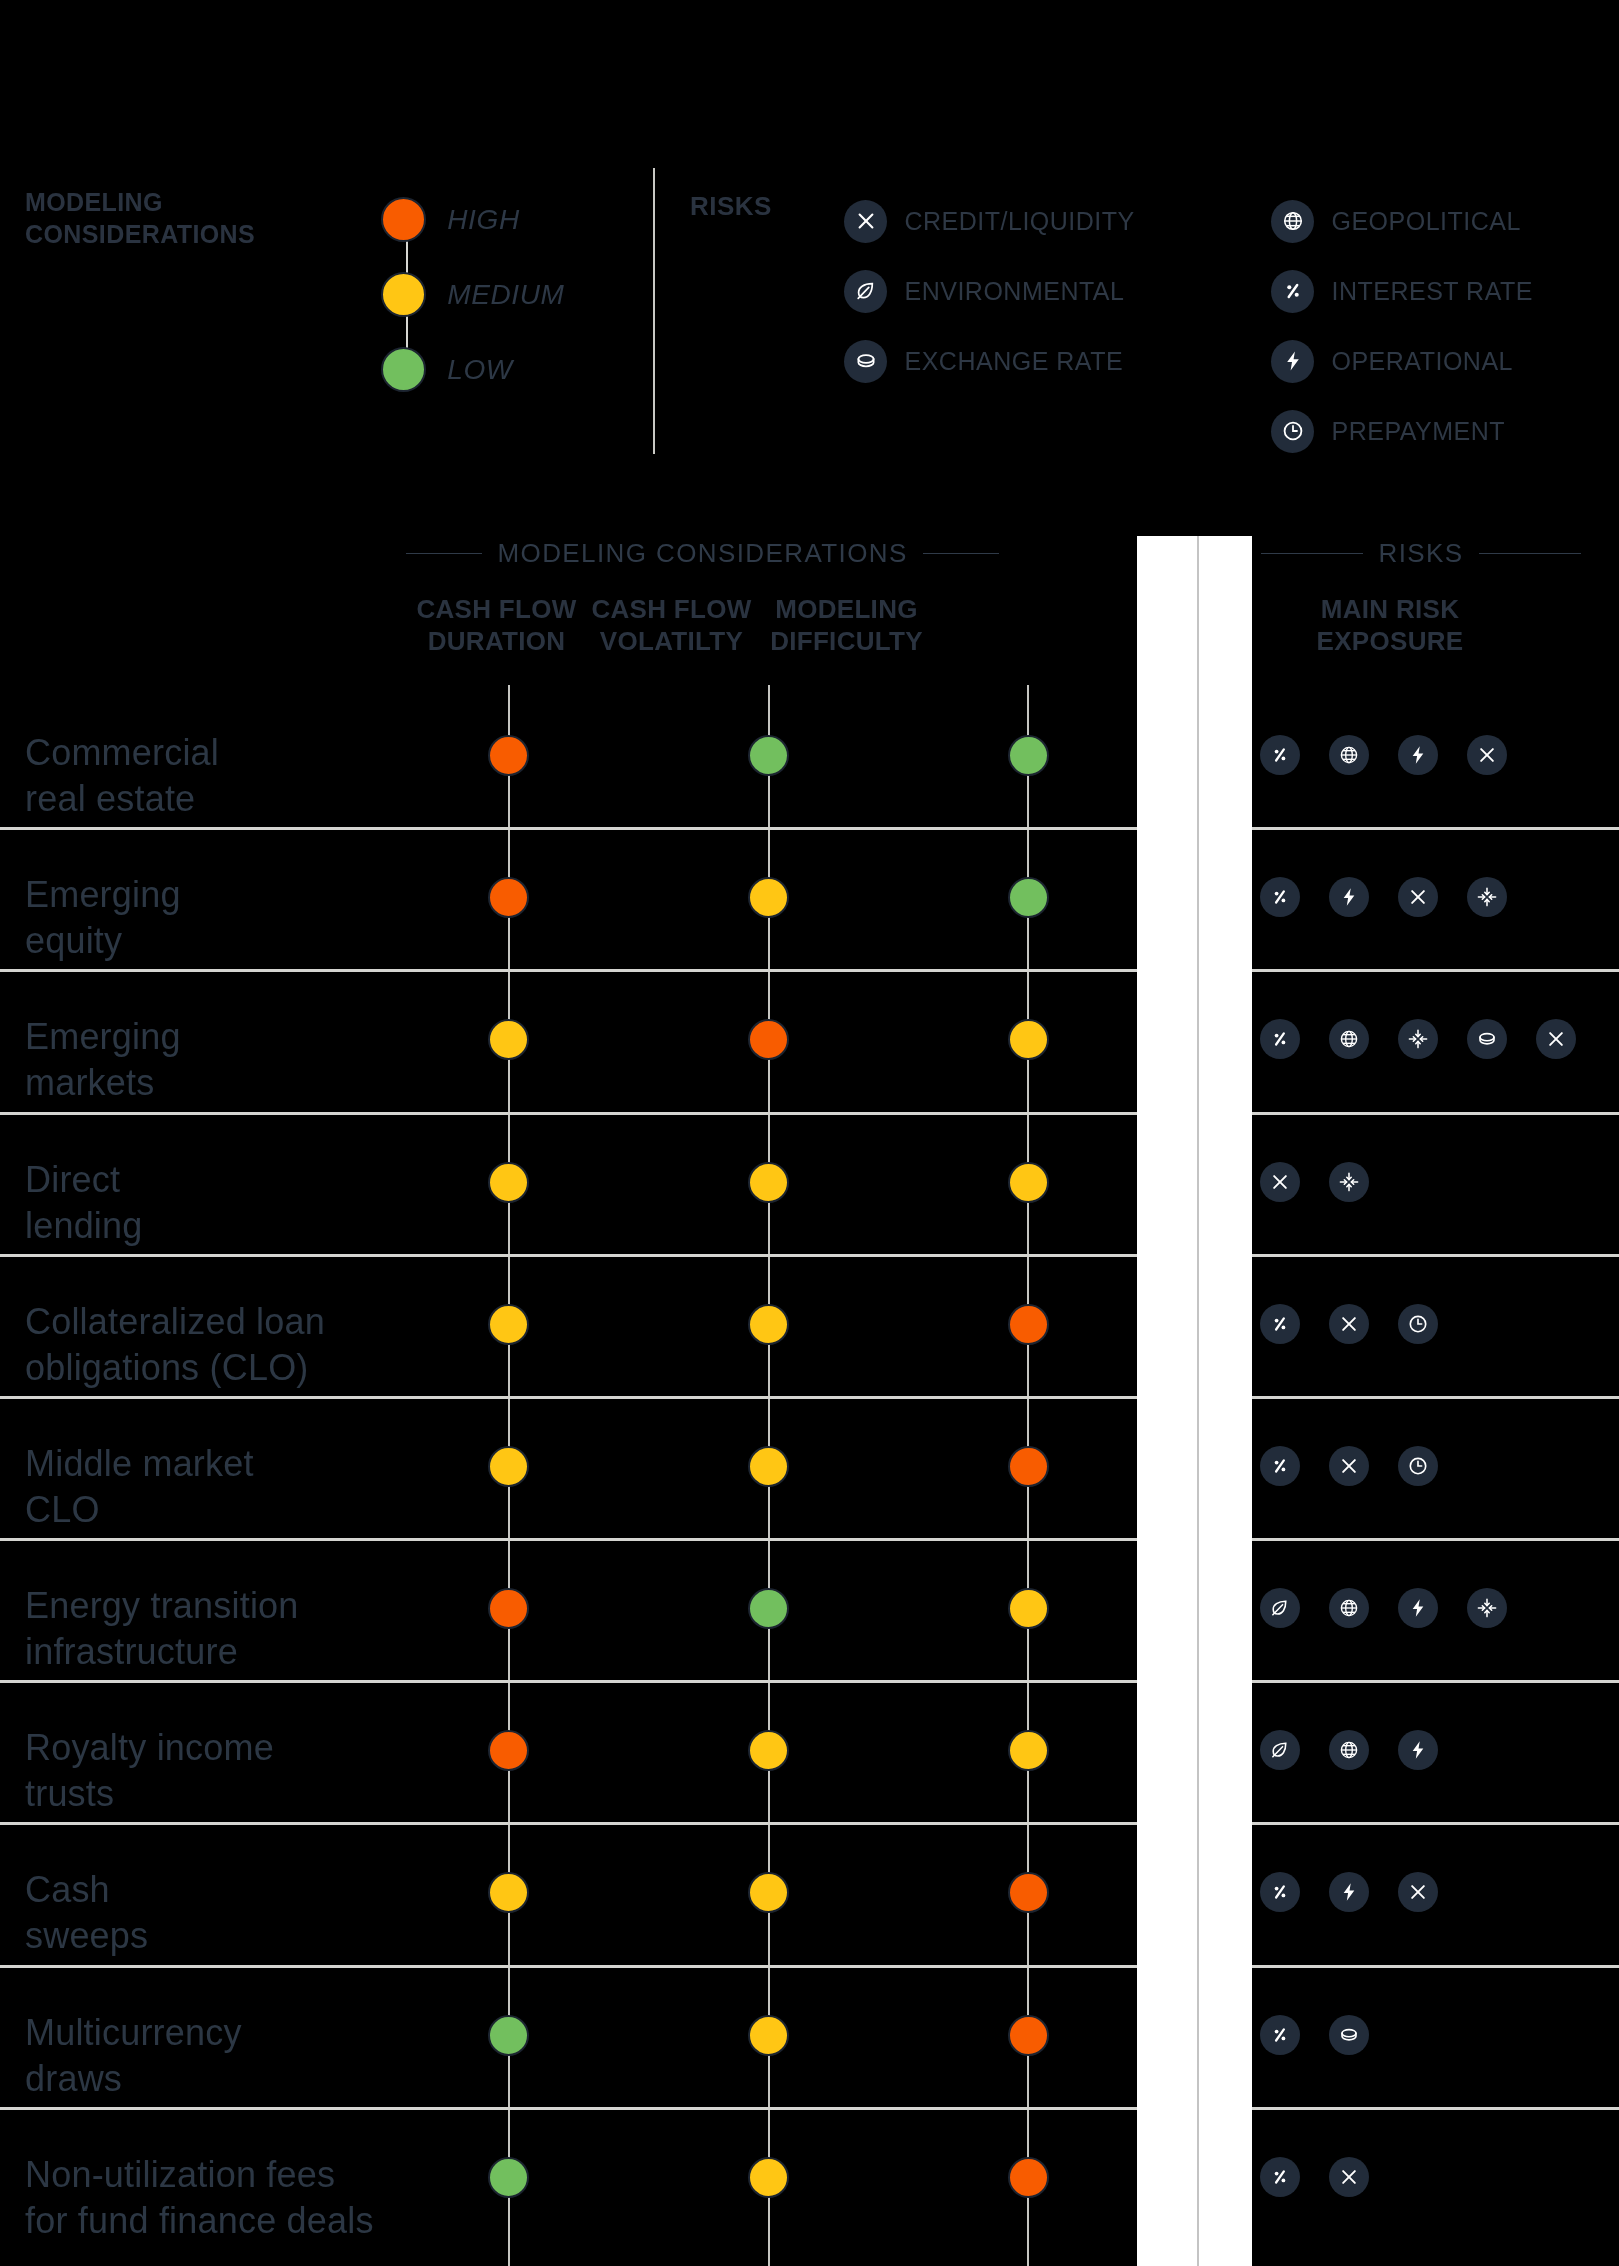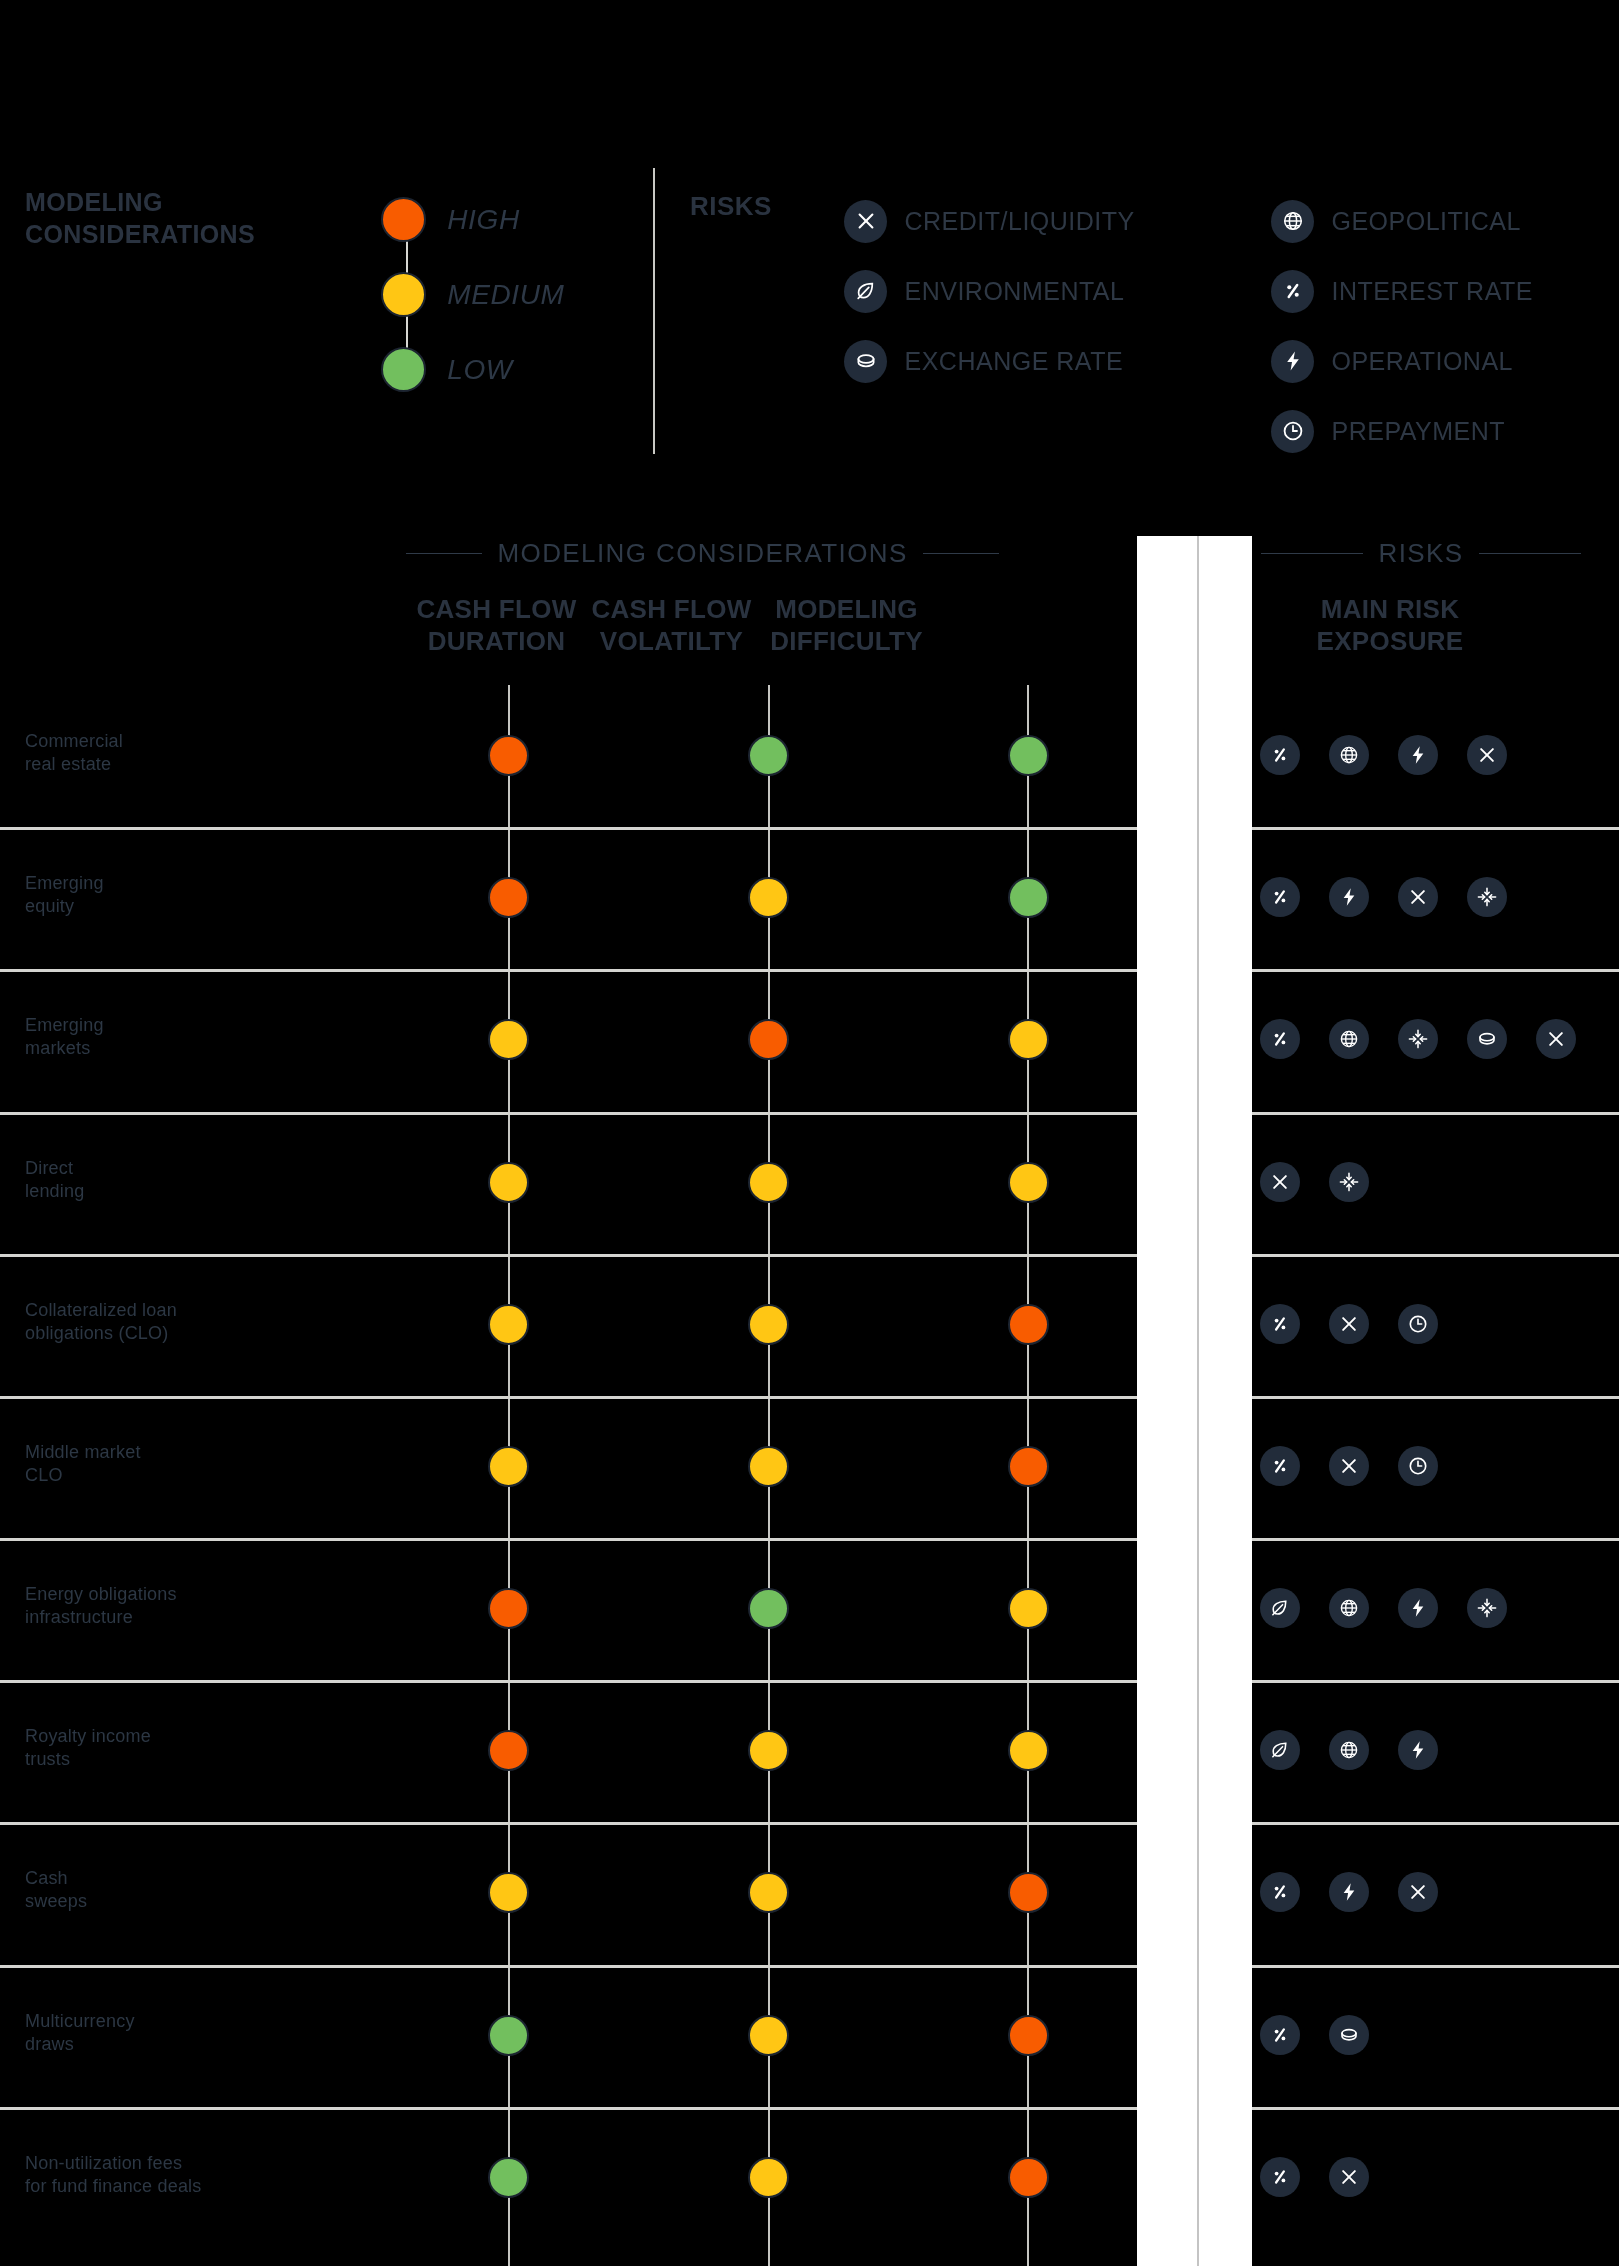--- a/index.html
+++ b/index.html
@@ -104,21 +104,21 @@
 
   .row {
     position: absolute; left: 0; width: 1620px; height: 142px;
   }
   .row-sep {
     position: absolute; left: 0; top: 0; width: 1620px; height: 2.9px;
     background: #D4D4D0;
   }
   .row-label {
     position: absolute; left: 25px;
-    font-size: 18px; line-height: 1.28; color: #2C3744;
+    font-size: 36px; line-height: 1.28; color: #2C3744;
     white-space: pre-line; letter-spacing: 0.2px;
   }
   .dot {
     position: absolute; width: 41px; height: 41px; border-radius: 50%;
     border: 2.9px solid #1C2430;
   }
   .d1 { left: 488px; }
   .d2 { left: 748px; }
   .d3 { left: 1008px; }
   .risk-cell {
@@ -520,21 +520,21 @@
               <g fill="none" stroke="white" stroke-width="1.8" stroke-linecap="round">
                 <circle cx="12" cy="12" r="8.4"></circle>
                 <path d="M12 6.9 V12 H16.0"></path>
               </g>
             </svg>
           </span>
         </div>
       </div>
       <div class="row" style="top:1538px">
         <div class="row-sep"></div>
-        <div class="row-label" style="top:45px">Energy obligations
+        <div class="row-label" style="top:45px">Energy transition
 infrastructure</div>
         <div class="dot d1" style="top:50px;background:#F85C00"></div>
         <div class="dot d2" style="top:50px;background:#72BF5E"></div>
         <div class="dot d3" style="top:50px;background:#FFC614"></div>
         <div class="risk-cell" style="top:50px">
           <span class="chip sm">
             <svg width="22" height="22" viewBox="0 0 24 24">
               <g fill="none" stroke="white" stroke-width="1.7" stroke-linecap="round">
                 <path d="M18.3 4.6 C18.3 13.6 14.3 18.6 9.6 18.6 C6.6 18.6 4.6 16.5 4.6 13.4 C4.6 8.6 9.6 4.6 18.3 4.6 Z"></path>
                 <line x1="4.2" y1="19.4" x2="14.8" y2="8.4"></line>

